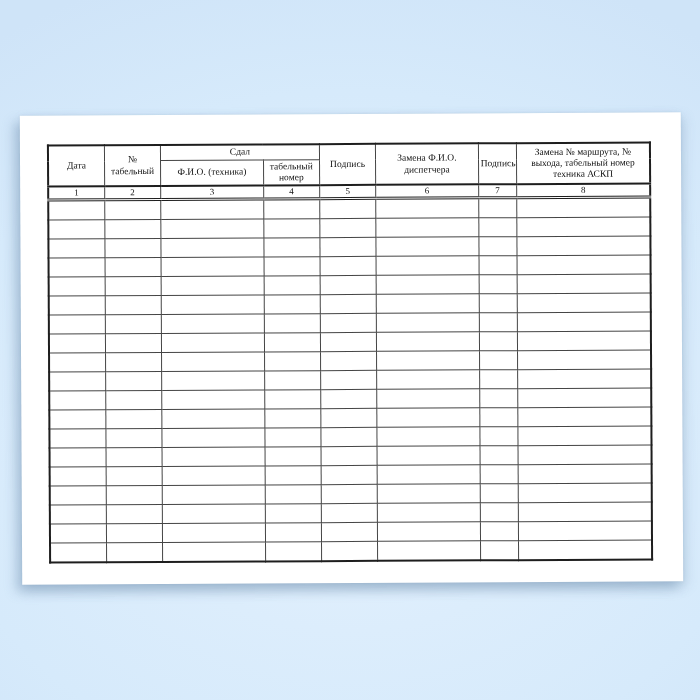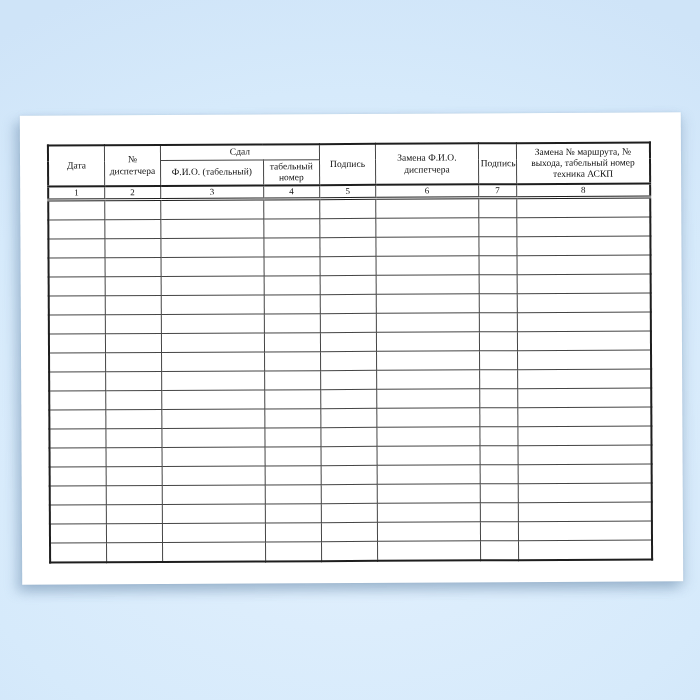--- a/index.html
+++ b/index.html
@@ -63,29 +63,29 @@
         <col style="width:17.03%">
         <col style="width:9.35%">
         <col style="width:9.35%">
         <col style="width:17.03%">
         <col style="width:6.36%">
         <col style="width:22.18%">
       </colgroup>
       <thead>
         <tr class="h1">
           <th rowspan="2">Дата</th>
-          <th rowspan="2">№ диспетчера</th>
+          <th rowspan="2">№ табельный</th>
           <th colspan="2">Сдал</th>
           <th rowspan="2">Подпись</th>
           <th rowspan="2">Замена Ф.И.О. диспетчера</th>
           <th rowspan="2">Подпись</th>
           <th rowspan="2">Замена № маршрута, № выхода, табельный номер техника АСКП</th>
         </tr>
         <tr class="h2">
-          <th>Ф.И.О. (табельный)</th>
+          <th>Ф.И.О. (техника)</th>
           <th>табельный номер</th>
         </tr>
         <tr class="nums">
           <td>1</td>
           <td>2</td>
           <td>3</td>
           <td>4</td>
           <td>5</td>
           <td>6</td>
           <td>7</td>

